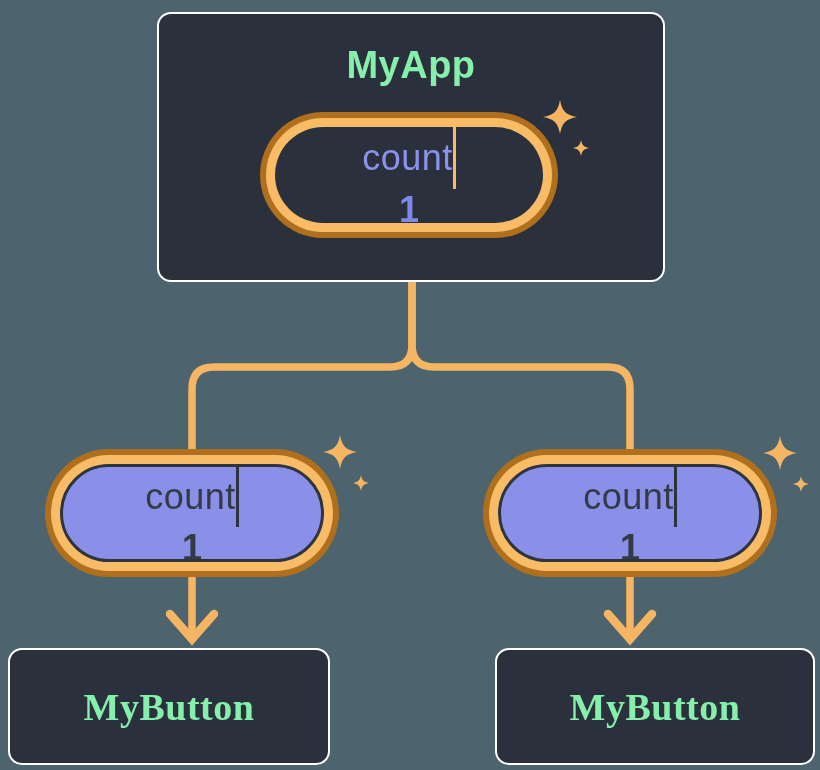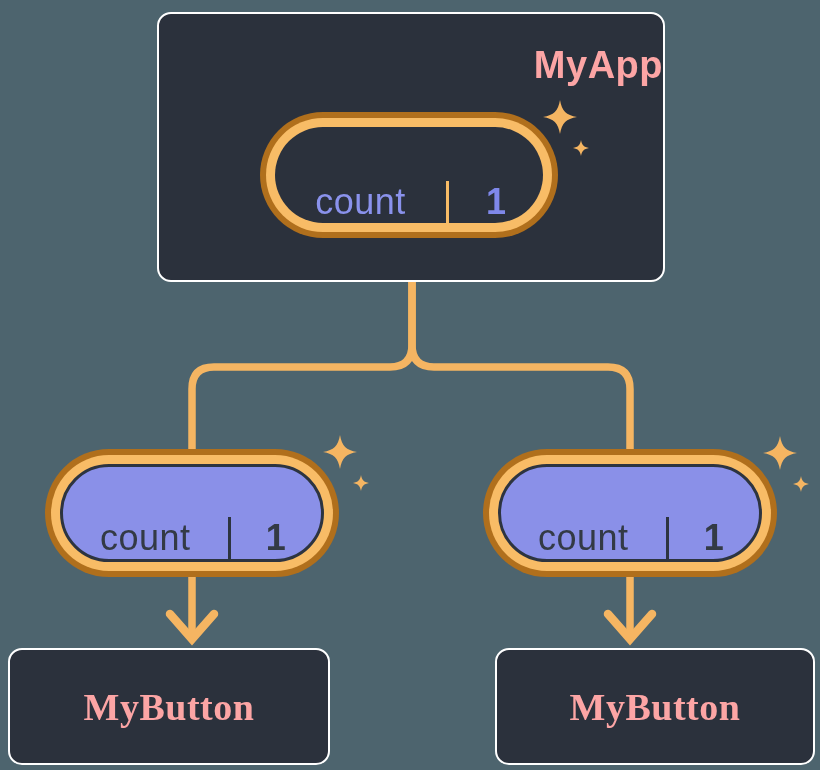--- a/index.html
+++ b/index.html
@@ -14,35 +14,35 @@
 
   .node{
     position:absolute;z-index:2;
     background:#2b313c;
     border:2.5px solid #ffffff;
     border-radius:14px;
     color:#f7f8fa;
   }
   .node-title{
     font-size:38px;font-weight:700;letter-spacing:.5px;
-    color:#fca5a5;text-align:right;
+    color:#86efac;text-align:center;
   }
   .root-node{left:157px;top:12px;width:508px;height:270px;}
   .root-node .node-title{margin-top:30px;}
   .child-node{display:flex;align-items:center;justify-content:center;font-family:Liberation Serif, serif;}
   .child-node-left{left:8px;top:648px;width:322px;height:117px;}
   .child-node-right{left:495px;top:648px;width:320px;height:117px;}
 
   .pill{
     position:absolute;z-index:2;
     background:#b06f1c;border-radius:999px;padding:6px;
   }
   .pill-light{background:#f8bc66;border-radius:999px;padding:9px;height:100%;}
   .pill-core{
-    border-radius:999px;height:100%;display:flex;align-items:flex-end;overflow:hidden;
+    border-radius:999px;height:100%;display:flex;align-items:center;overflow:hidden;flex-direction:column;
   }
   .state-pill{left:260px;top:112px;width:298px;height:126px;}
   .state-pill .pill-core{background:#2b313c;}
   .state-pill .pill-cell-label{border-right:3px solid #f8bc66;}
   .state-pill .pill-label{color:#8a92ec;}
   .state-pill .pill-value{color:#7f88ea;}
 
   .prop-pill{width:294px;height:128px;}
   .prop-pill-left{left:45px;top:449px;}
   .prop-pill-right{left:483px;top:449px;}

